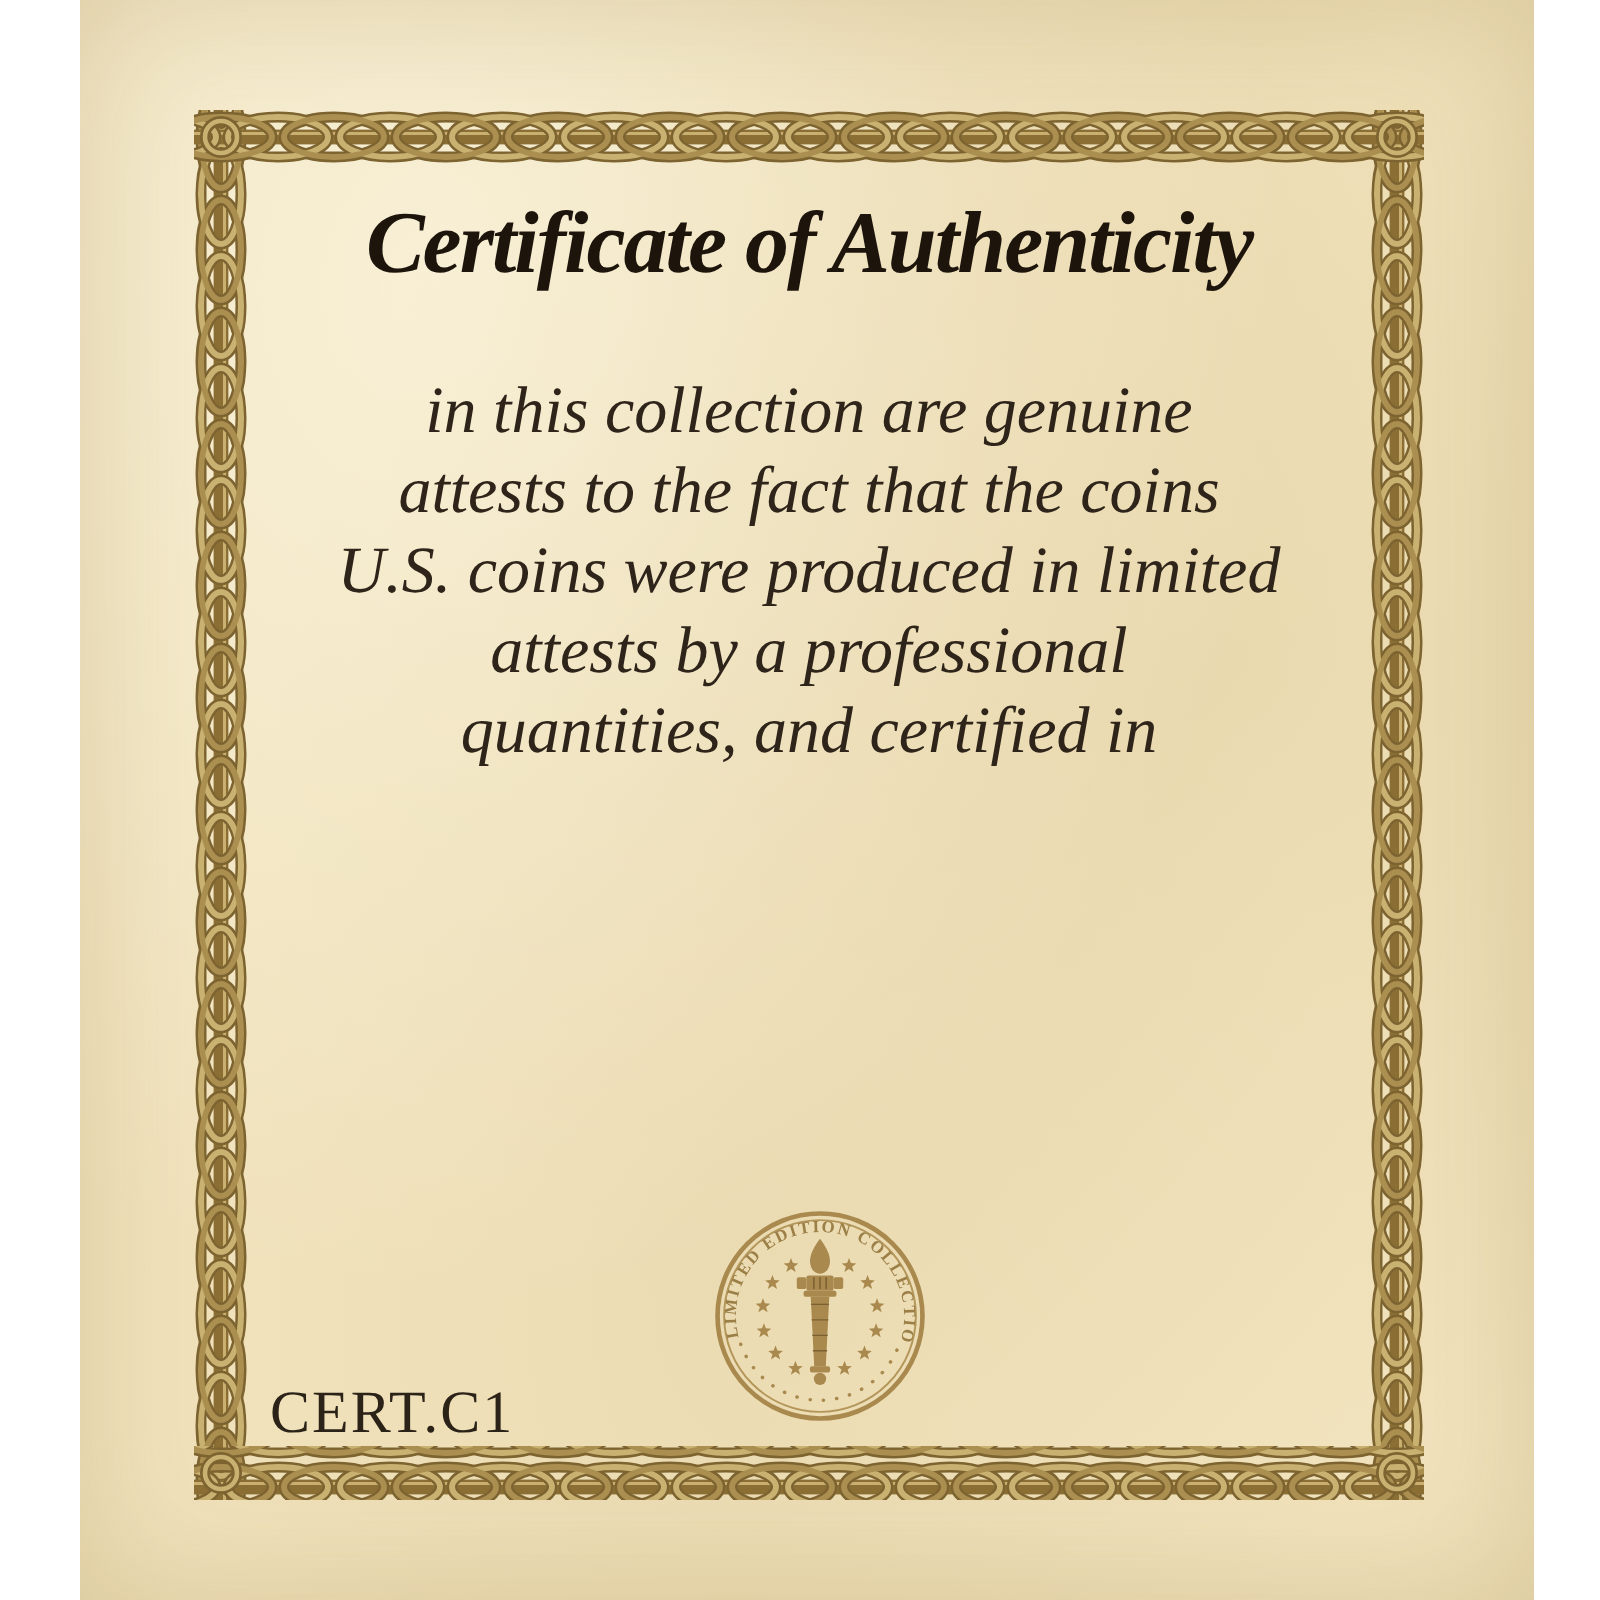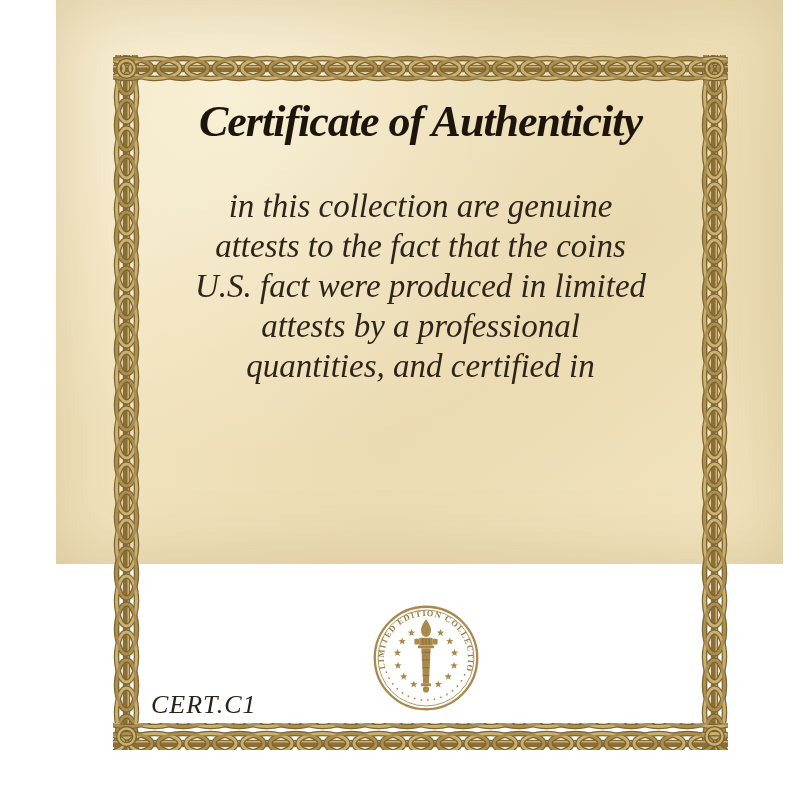--- a/index.html
+++ b/index.html
@@ -1,21 +1,21 @@
 <!DOCTYPE html>
 <html><head>
 <meta charset="utf-8">
 <style>
   html,body{margin:0;padding:0;}
   body{
     width:800px;height:800px;position:relative;background:#ffffff;
     font-family:"Liberation Serif", serif;overflow:hidden;
   }
   .parchment{
-    position:absolute;left:56px;top:0;width:727px;height:564px;
+    position:absolute;left:40px;top:0;width:727px;height:800px;
     background-color:#f1e3bd;
     background-image:
       radial-gradient(ellipse at 25% 18%, rgba(255,252,238,.50), rgba(255,252,238,0) 55%),
       radial-gradient(ellipse at 78% 42%, rgba(201,175,116,.16), rgba(201,175,116,0) 60%),
       radial-gradient(ellipse at 45% 82%, rgba(201,175,116,.14), rgba(201,175,116,0) 55%),
       radial-gradient(ellipse at 60% 8%,  rgba(214,190,132,.18), rgba(214,190,132,0) 45%);
     box-shadow: inset 0 0 70px rgba(158,128,68,.28);
   }
   .braid{position:absolute;left:57px;top:55px;}
   .cert-title{
@@ -29,21 +29,21 @@
     position:absolute;left:57px;top:186px;width:615px;
     text-align:center;
     font-family:"Liberation Serif", serif;
     font-style:italic;font-weight:400;
     font-size:33px;line-height:40px;color:#2e241a;
   }
   .seal{position:absolute;left:312px;top:600px;}
   .cert-code{
     position:absolute;left:95px;top:690px;
     font-family:"Liberation Serif", serif;
-    font-style:italic;font-size:26px;letter-spacing:1px;color:#2b2218;
+    font-size:30px;letter-spacing:1px;color:#2b2218;
   }
 </style>
 </head>
 <body>
 
 <div class="parchment">
 
   <svg class="braid" width="615" height="695" viewBox="0 0 615 695">
     <defs>
       <pattern id="braidH" width="56" height="27" patternUnits="userSpaceOnUse">
@@ -91,21 +91,21 @@
         <circle cx="601.5" cy="681.5" r="8" stroke="#c8b171" stroke-width="2.3"></circle>
       </g>
     </g>
   </svg>
 
   <h1 class="cert-title">Certificate of Authenticity</h1>
 
   <div class="cert-body">
     <div>in this collection are genuine</div>
     <div>attests to the fact that the coins</div>
-    <div>U.S. fact were produced in limited</div>
+    <div>U.S. coins were produced in limited</div>
     <div>attests by a professional</div>
     <div>quantities, and certified in</div>
   </div>
 
   <svg class="seal" width="116" height="116" viewBox="-60 -60 120 120">
     <g>
       <circle r="53" fill="none" stroke="#a9894d" stroke-width="2.4"></circle>
       <circle r="49.6" fill="none" stroke="#b4965a" stroke-width="1"></circle>
     </g>
 

